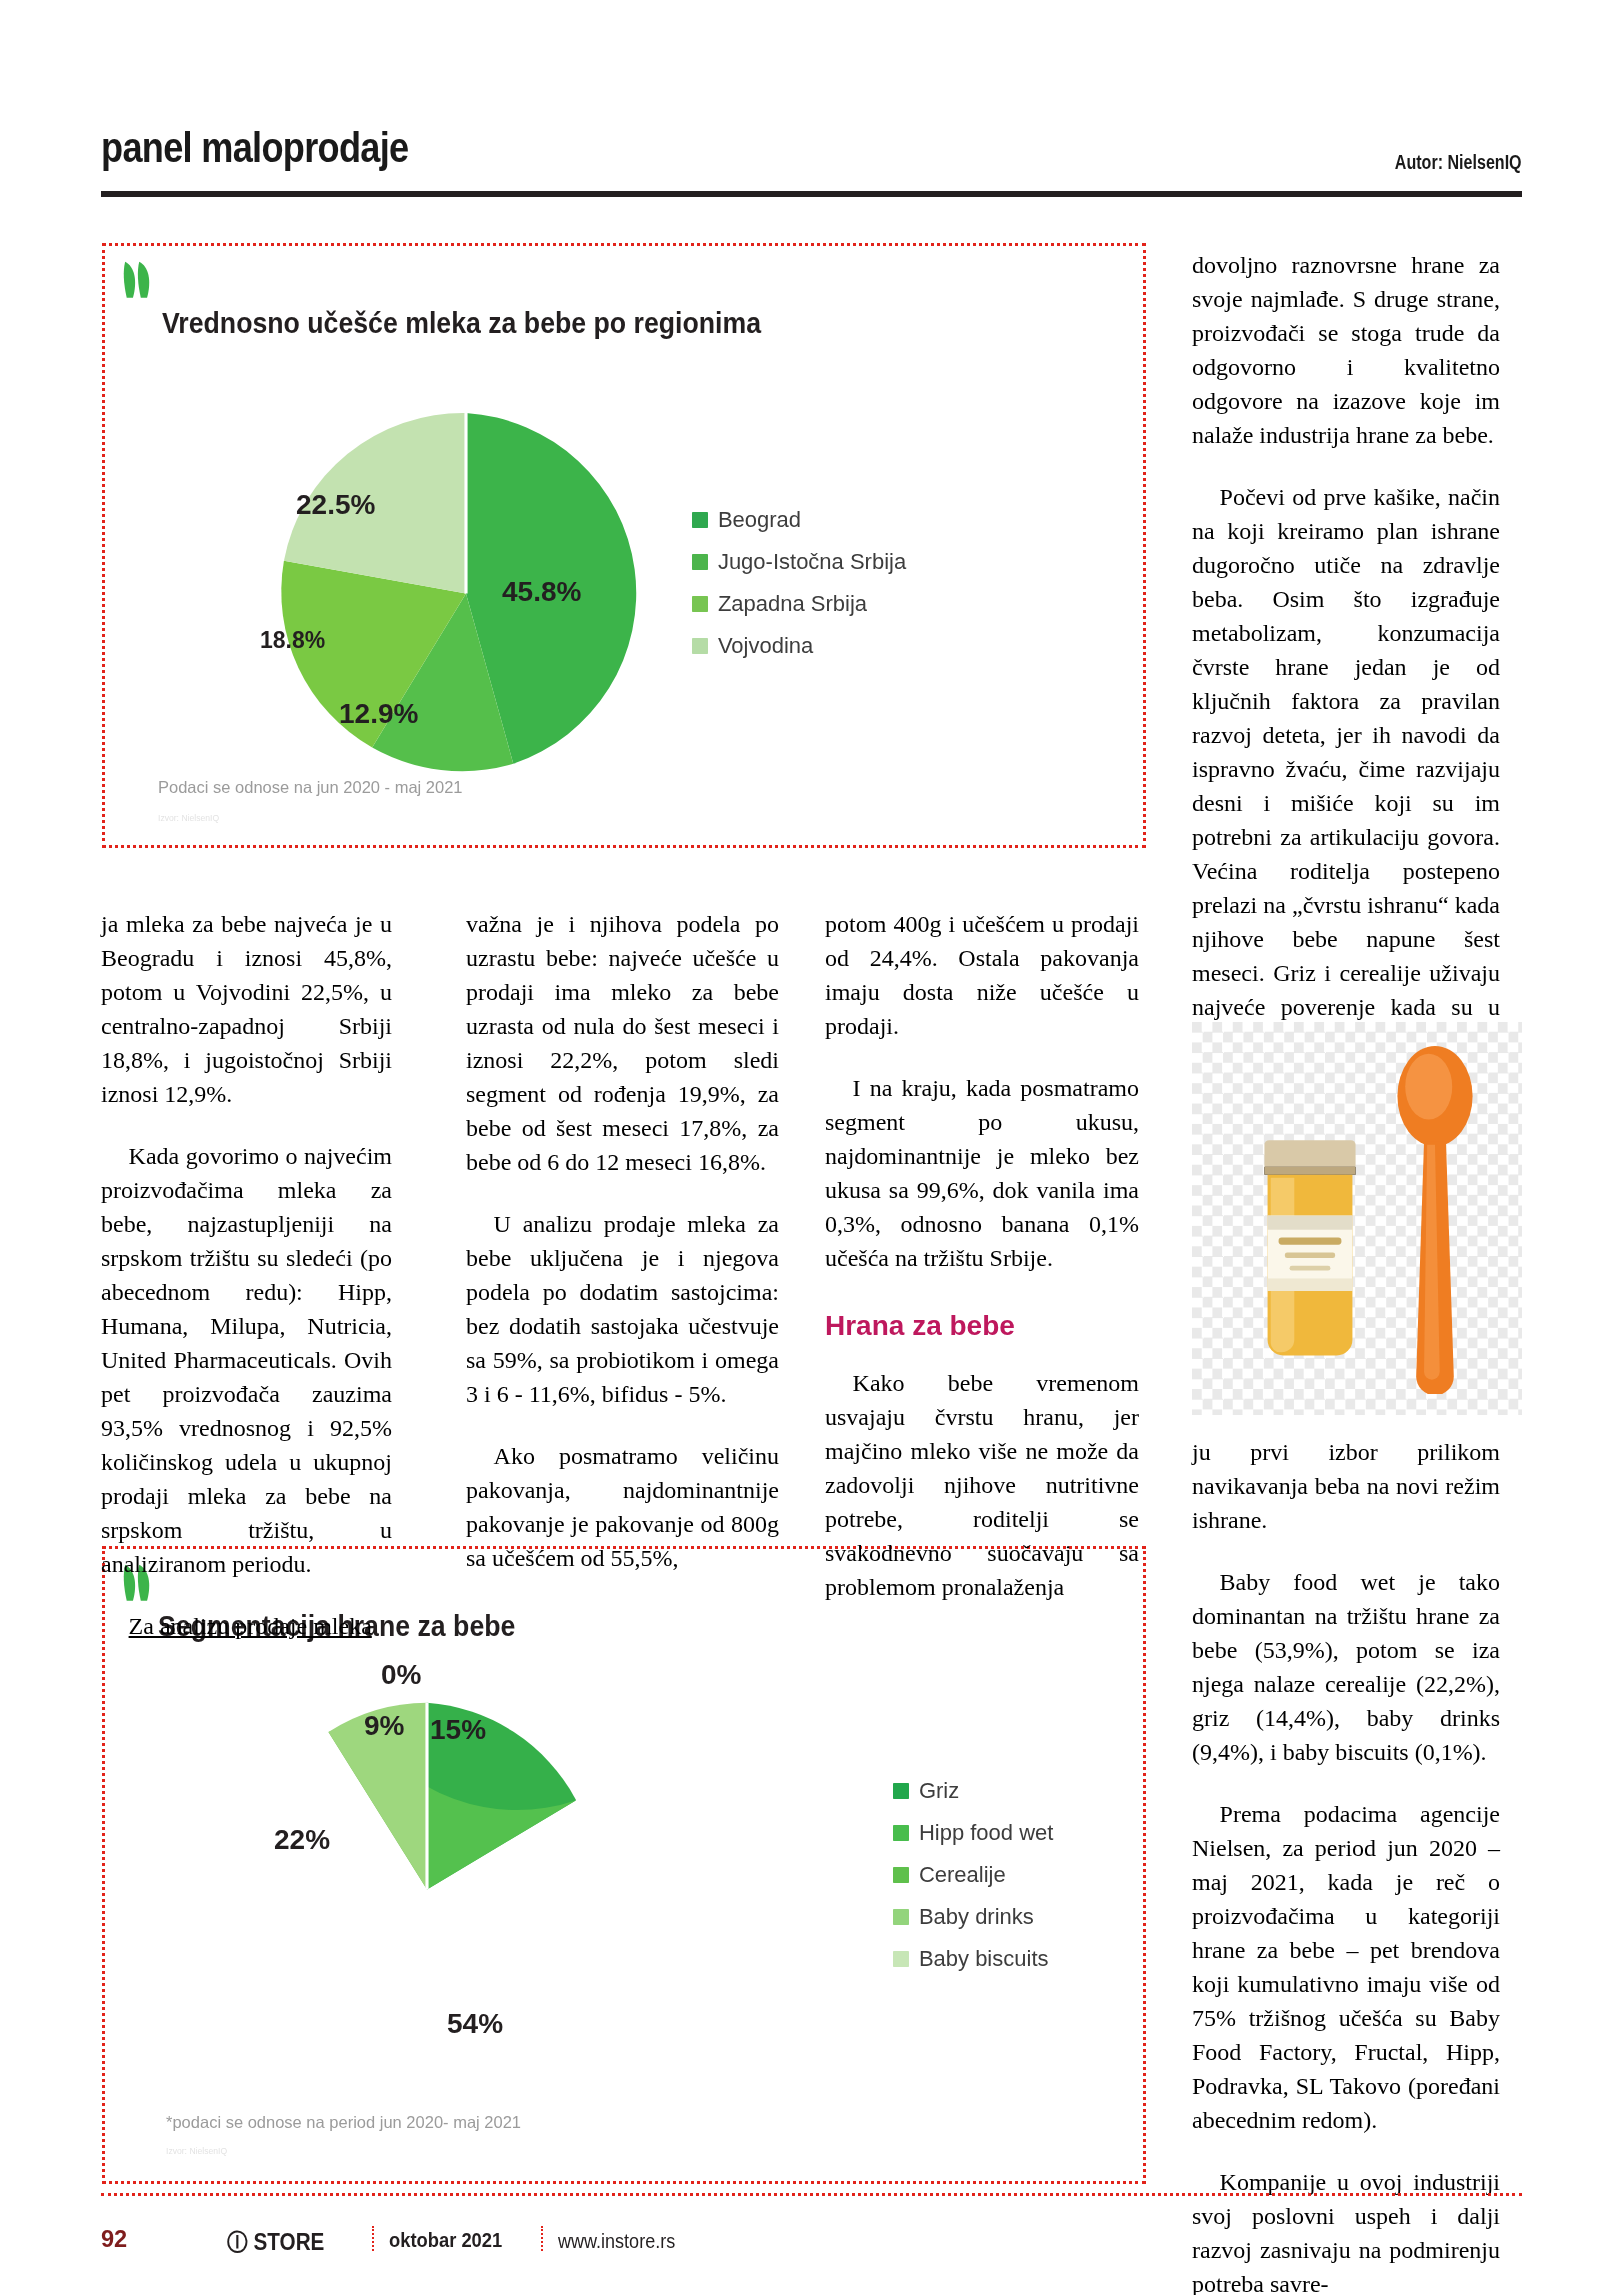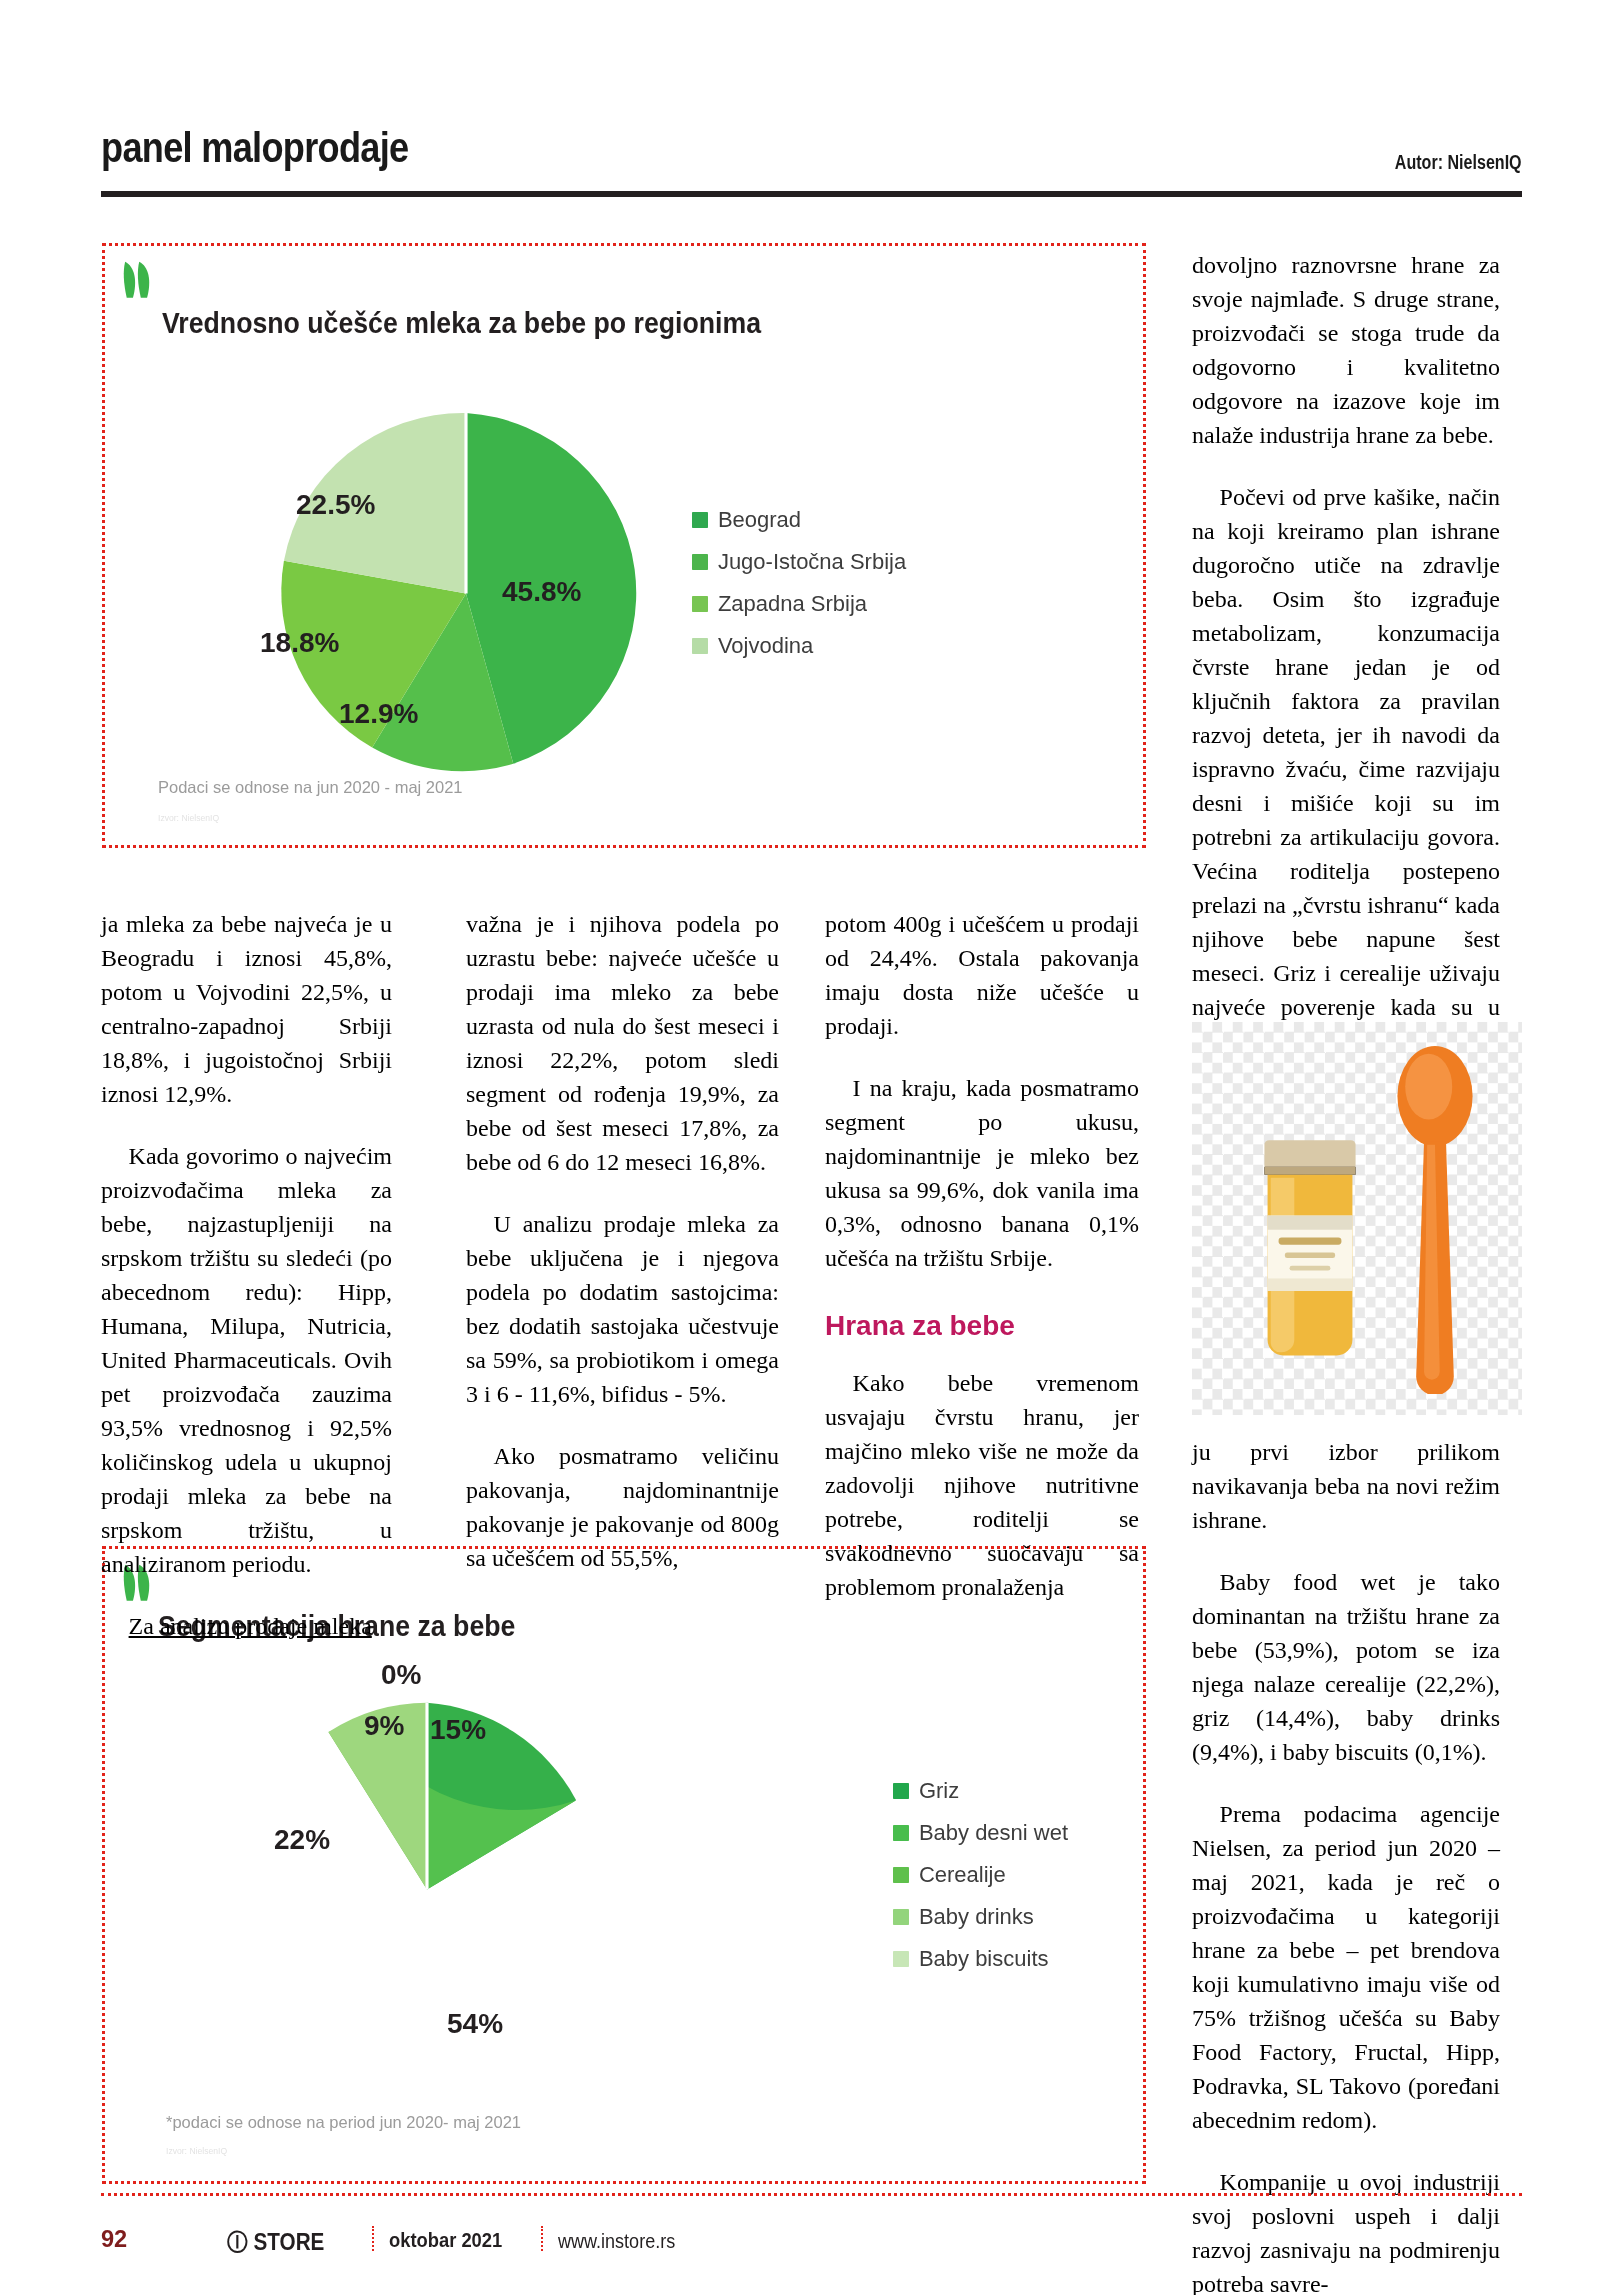--- a/index.html
+++ b/index.html
@@ -82,21 +82,21 @@
     <path d="M270 235 L330.3 452.0 A232 230 0 0 1 150.5 431.3 Z" fill="#55bf4b"></path>
 
     <path d="M270 235 L150.5 431.3 A232 230 0 0 1 38.1 193.2 Z" fill="#7ac943"></path>
 
     <path d="M270 235 L38.1 193.2 A232 230 0 0 1 270 5 Z" fill="#c3e2b0"></path>
     <line x1="270" y1="5" x2="270" y2="235" stroke="#ffffff" stroke-width="4"></line>
   </svg>
 
   <div class="pielabel" style="left:397px;top:330px;font-size:28px;">45.8%</div>
   <div class="pielabel" style="left:234px;top:452px;font-size:28px;text-align:center;">12.9%</div>
-  <div class="pielabel" style="left:155px;top:381px;font-size:28px;">18.8%</div>
+  <div class="pielabel" style="left:155px;top:381px;font-size:23px;">18.8%</div>
   <div class="pielabel" style="left:191px;top:243px;font-size:28px;">22.5%</div>
 
   <div class="legend" style="left:587px;top:253px;font-size:22px;line-height:42px;">
     <div class="row">
       <span class="sw" style="width:15.7px;height:15.7px;background:#2fa84f;margin-right:10.2px;"></span>
       <span class="lb">Beograd</span>
     </div>
     <div class="row">
       <span class="sw" style="width:15.7px;height:15.7px;background:#4cb54c;margin-right:10.2px;"></span>
       <span class="lb">Jugo-Istočna Srbija</span>
@@ -143,21 +143,21 @@
   <div class="pielabel" style="left:169px;top:275px;font-size:28px;">22%</div>
   <div class="pielabel" style="left:259px;top:161px;font-size:28px;">9%</div>
 
   <div class="legend" style="left:788px;top:221px;font-size:22px;line-height:42px;">
     <div class="row">
       <span class="sw" style="width:15.7px;height:15.7px;background:#22a74c;margin-right:10.2px;"></span>
       <span class="lb">Griz</span>
     </div>
     <div class="row">
       <span class="sw" style="width:15.7px;height:15.7px;background:#48bd4d;margin-right:10.2px;"></span>
-      <span class="lb">Baby desni wet</span>
+      <span class="lb">Hipp food wet</span>
     </div>
     <div class="row">
       <span class="sw" style="width:15.7px;height:15.7px;background:#5fc04c;margin-right:10.2px;"></span>
       <span class="lb">Cerealije</span>
     </div>
     <div class="row">
       <span class="sw" style="width:15.7px;height:15.7px;background:#93d47c;margin-right:10.2px;"></span>
       <span class="lb">Baby drinks</span>
     </div>
     <div class="row">

